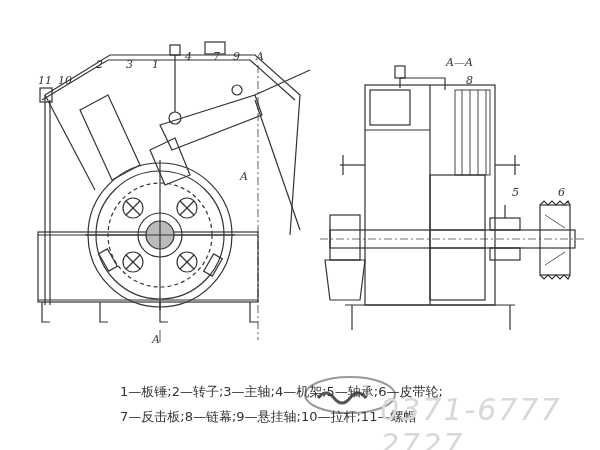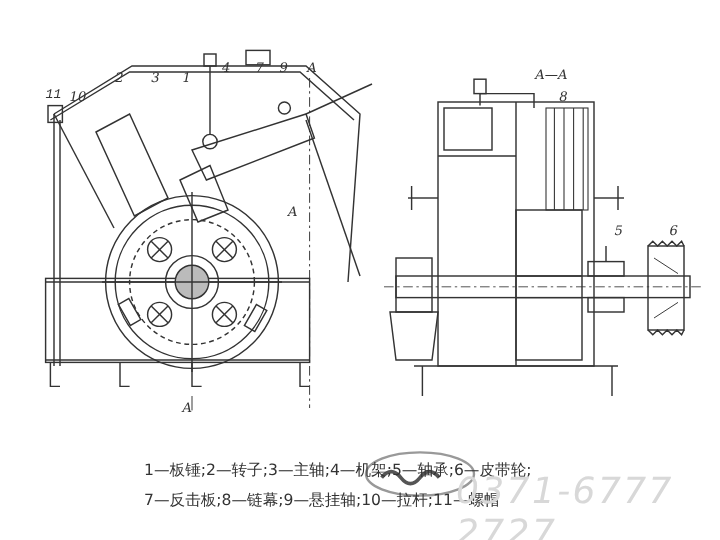--- a/index.html
+++ b/index.html
@@ -120,21 +120,21 @@
 
       <line x1="345" y1="305" x2="515" y2="305"></line>
       <path d="M352 305 v25"></path>
       <path d="M510 305 v25"></path>
     </g>
 
     <ellipse cx="350" cy="395" rx="45" ry="18" stroke="#999" stroke-width="2"></ellipse>
     <path d="M318 398 q8 -10 16 0 q8 10 16 0 q8 -10 16 0" stroke="#555" stroke-width="3"></path>
   </svg>
 
-  <span class="lbl" style="left:38px;top:74px;font-family:Liberation Mono, monospace;">11</span>
+  <span class="lbl" style="left:38px;top:74px;">11</span>
   <span class="lbl" style="left:58px;top:74px;font-style:italic;">10</span>
   <span class="lbl" style="left:96px;top:58px;">2</span>
   <span class="lbl" style="left:126px;top:58px;">3</span>
   <span class="lbl" style="left:152px;top:58px;">1</span>
   <span class="lbl" style="left:185px;top:50px;">4</span>
   <span class="lbl" style="left:213px;top:50px;">7</span>
   <span class="lbl" style="left:233px;top:50px;">9</span>
   <span class="lbl" style="left:256px;top:50px;">A</span>
   <span class="lbl" style="left:240px;top:170px;">A</span>
   <span class="lbl" style="left:152px;top:333px;">A</span>

